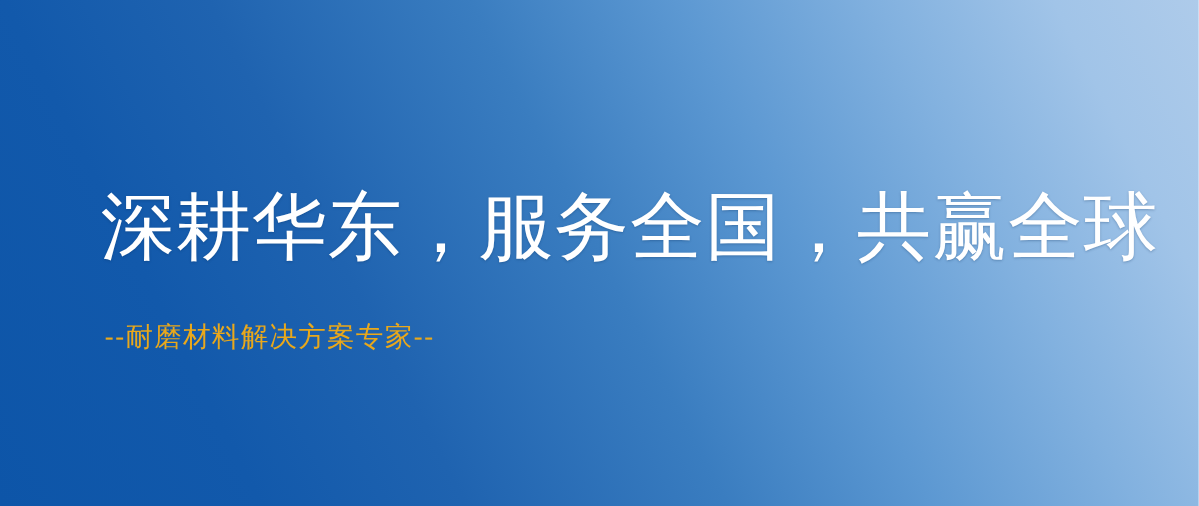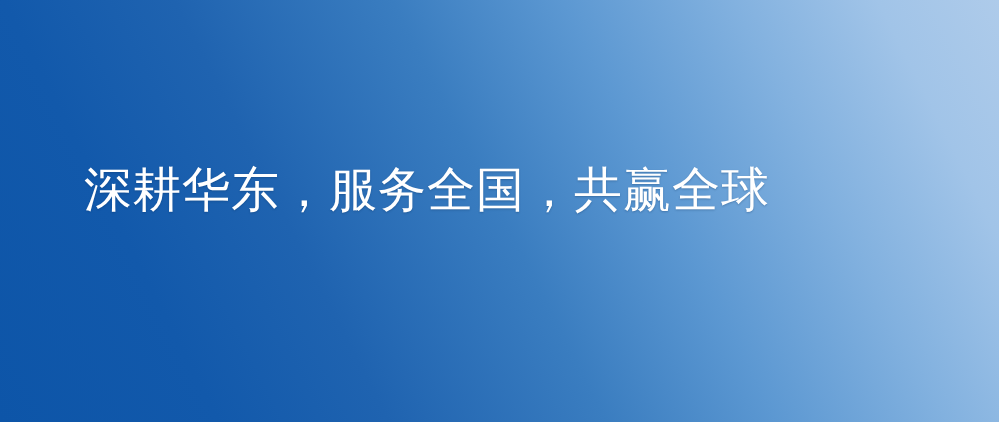--- a/index.html
+++ b/index.html
@@ -25,21 +25,21 @@
     font-family: "Liberation Sans", sans-serif;
     user-select: none;
   }
 
   
   #headline {
     position: absolute;
     left: 84px;
     top: 152px;
     font-family: "DejaVu Serif", "Liberation Serif", serif;
-    font-size: 48px;
+    font-size: 62px;
     line-height: 74px;
     color: #ffffff;
     letter-spacing: 1px;
     white-space: nowrap;
     text-shadow: 0 1px 2px rgba(10,45,90,.30);
   }
 
   
   #subtitle {
     position: absolute;
@@ -68,15 +68,16 @@
     font-weight: bold;
   }
 </style>
 </head>
 <body>
 
 <div id="banner">
 
   <div id="headline">深耕华东，服务全国，共赢全球</div>
 
+  <div id="subtitle">--耐磨材料解决方案专家--</div>
 
 
 </div>
 
 </body></html>

